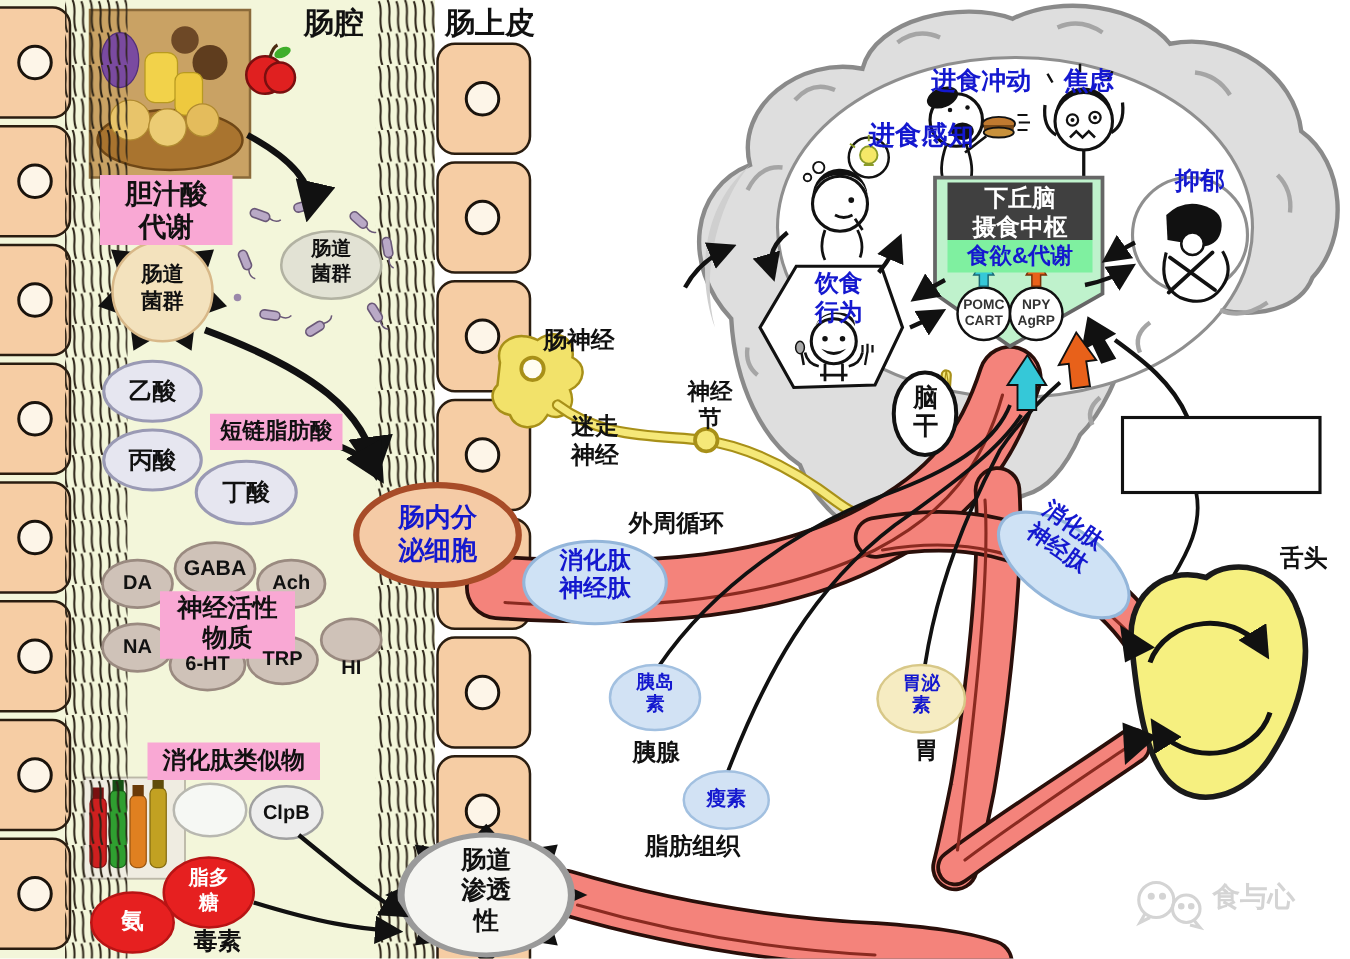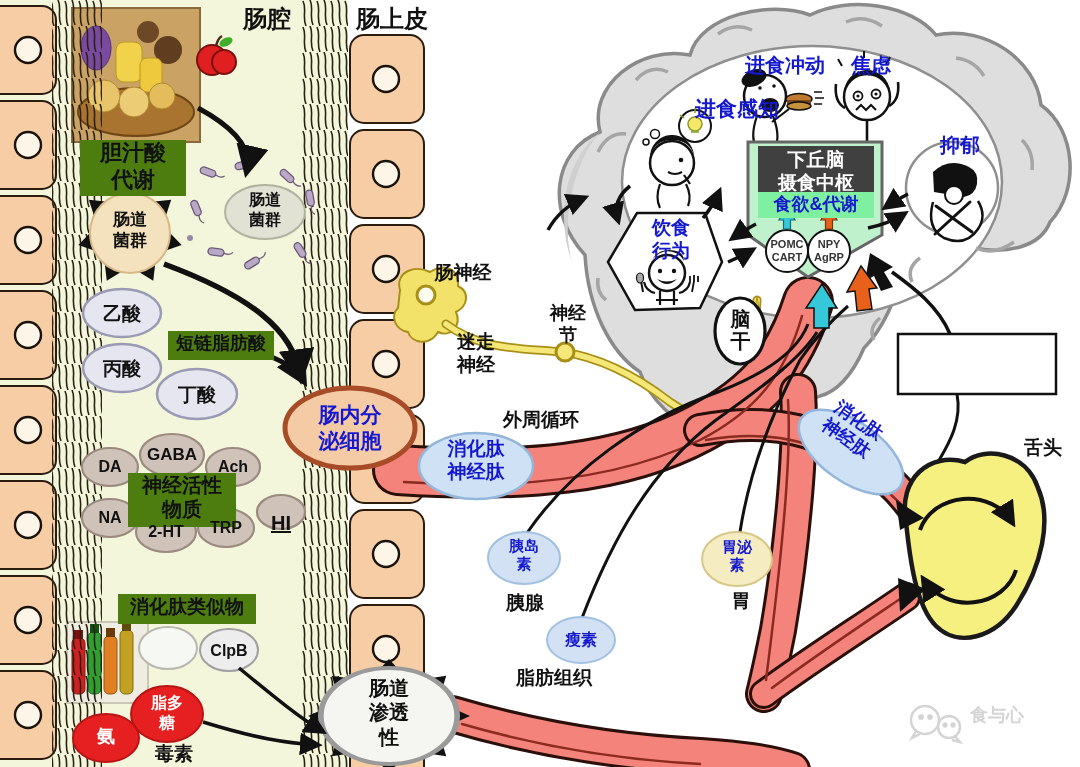--- a/index.html
+++ b/index.html
@@ -3,21 +3,21 @@
 <meta charset="utf-8">
 <style>
   html,body{margin:0;padding:0;background:#fff;}
   #stage{position:relative;width:1080px;height:767px;overflow:hidden;background:#fff;
          font-family:"Liberation Sans","DejaVu Sans",sans-serif;}
   #stage svg{position:absolute;left:0;top:0;}
   .lbl{position:absolute;font-weight:bold;white-space:pre-line;text-align:center;
        line-height:1.22;color:#111;z-index:5;}
   .blue{color:#1418cf;}
   .white{color:#fff;}
-  .bgbox{background:#4d7c0f;font-family:Liberation Mono, monospace;}
+  .bgbox{background:#f9a8d4;}
   .lbl.rot35{transform:rotate(35deg);}
   .vtxt{line-height:1.1;}
 </style>
 </head>
 <body>
 
 <div id="stage">
 
 <svg width="1080" height="767" viewBox="0 0 1080 767">
   <defs>
@@ -362,23 +362,23 @@
 <div class="lbl" style="left:90px;top:357px;width:64px;font-size:19px;">丙酸</div>
 <div class="lbl" style="left:165px;top:383px;width:64px;font-size:19px;">丁酸</div>
 <div class="lbl bgbox" style="left:168px;top:331px;width:106px;height:26px;font-size:18px;padding-top:3px;">短链脂肪酸</div>
 
 <div class="lbl bgbox" style="left:128px;top:473px;width:108px;height:52px;font-size:20px;padding-top:2px;">神经活性
 物质</div>
 <div class="lbl" style="left:84px;top:457px;width:52px;font-size:16px;">DA</div>
 <div class="lbl" style="left:142px;top:445px;width:60px;font-size:17px;">GABA</div>
 <div class="lbl" style="left:207px;top:457px;width:52px;font-size:16px;">Ach</div>
 <div class="lbl" style="left:84px;top:508px;width:52px;font-size:16px;">NA</div>
-<div class="lbl" style="left:138px;top:522px;width:56px;font-size:16px;">2-HT</div>
+<div class="lbl" style="left:138px;top:522px;width:56px;font-size:16px;">6-HT</div>
 <div class="lbl" style="left:198px;top:518px;width:56px;font-size:16px;">TRP</div>
-<div class="lbl" style="left:257px;top:511px;width:48px;font-size:20px;text-decoration:underline;">HI</div>
+<div class="lbl" style="left:257px;top:525px;width:48px;font-size:16px;">HI</div>
 
 <div class="lbl bgbox" style="left:118px;top:594px;width:138px;height:27px;font-size:19px;padding-top:3px;">消化肽类似物</div>
 <div class="lbl" style="left:205px;top:641px;width:48px;font-size:16px;">ClpB</div>
 <div class="lbl white" style="left:134px;top:693px;width:66px;font-size:16px;">脂多
 糖</div>
 <div class="lbl white" style="left:81px;top:726px;width:50px;font-size:18px;">氨</div>
 <div class="lbl" style="left:146px;top:742px;width:56px;font-size:19px;">毒素</div>
 
 <div class="lbl" style="left:353px;top:676px;width:72px;font-size:20px;">肠道
 渗透
@@ -419,15 +419,15 @@
 <div class="lbl blue" style="left:758px;top:192px;width:116px;height:24px;font-size:18px;background:#7ff0a0;padding-top:2px;">食欲&amp;代谢</div>
 <div class="lbl" style="left:765px;top:238px;width:44px;font-size:11px;color:#333;">POMC
 CART</div>
 <div class="lbl" style="left:807px;top:238px;width:44px;font-size:11px;color:#333;">NPY
 AgRP</div>
 <div class="lbl vtxt" style="left:727px;top:308px;width:27px;font-size:20px;">脑
 干</div>
 
 <div class="lbl" style="left:1014px;top:436px;width:58px;font-size:19px;">舌头</div>
 
-<div class="lbl" style="left:970px;top:705px;width:96px;font-size:18px;color:#d4d4d4;text-align:left;font-weight:bold;">食与心</div>
+<div class="lbl" style="left:970px;top:705px;width:96px;font-size:22px;color:#d4d4d4;text-align:left;font-weight:bold;">食与心</div>
 
 </div>
 
 </body></html>

